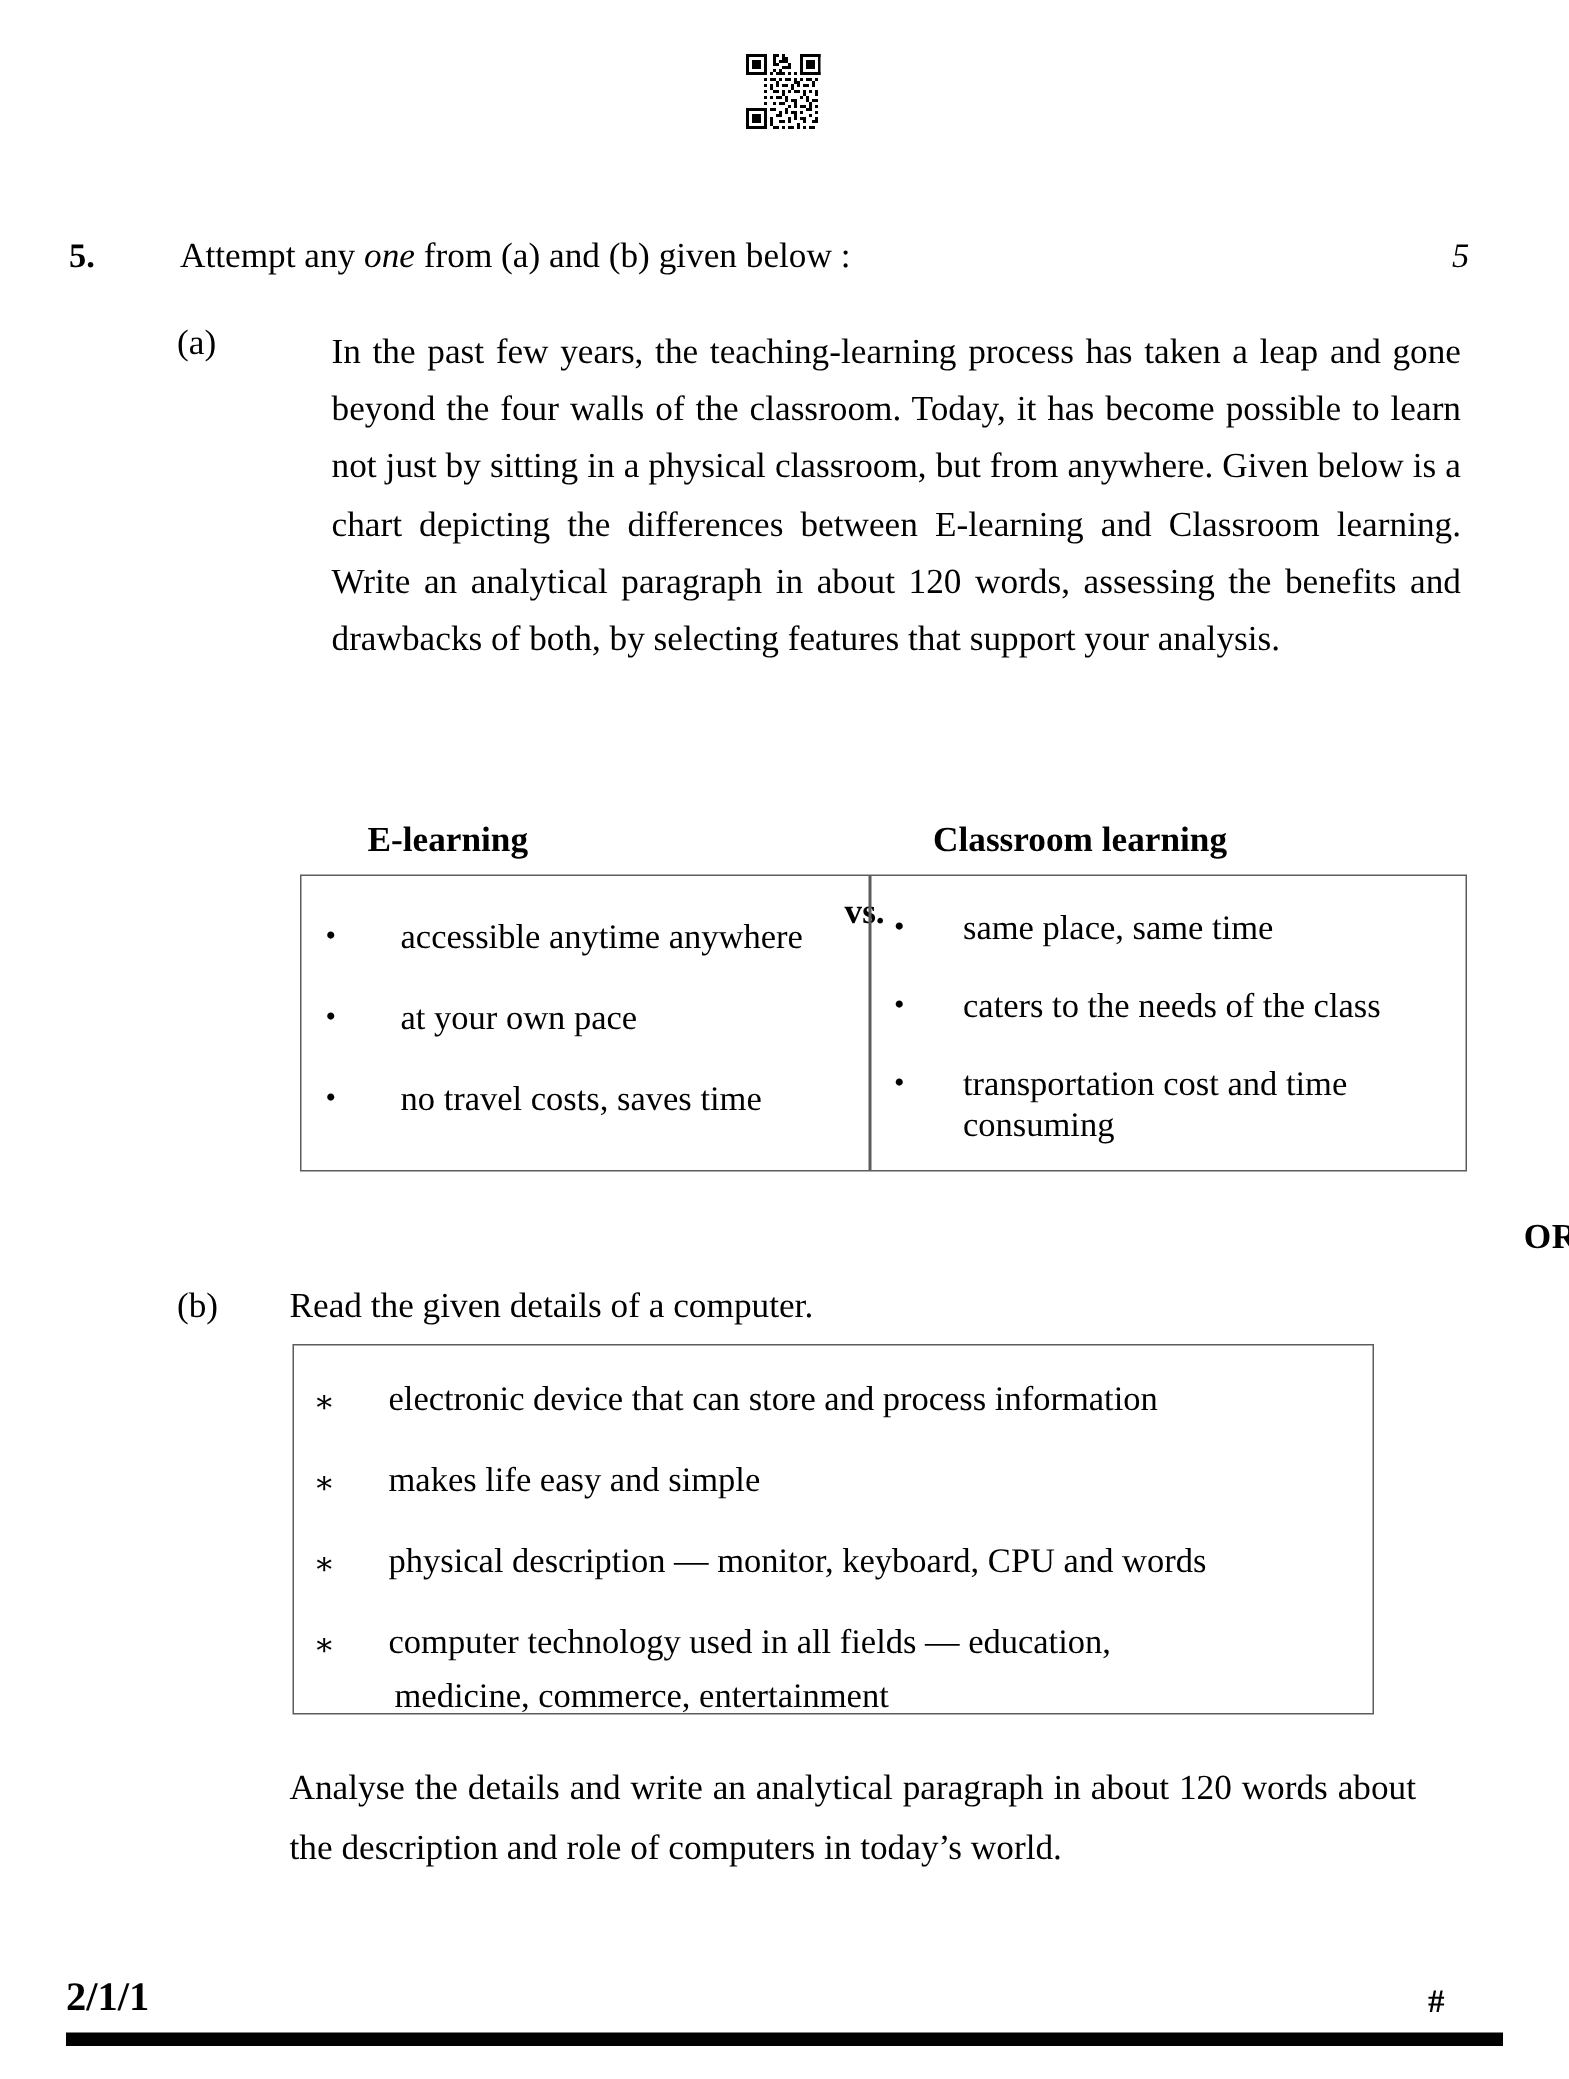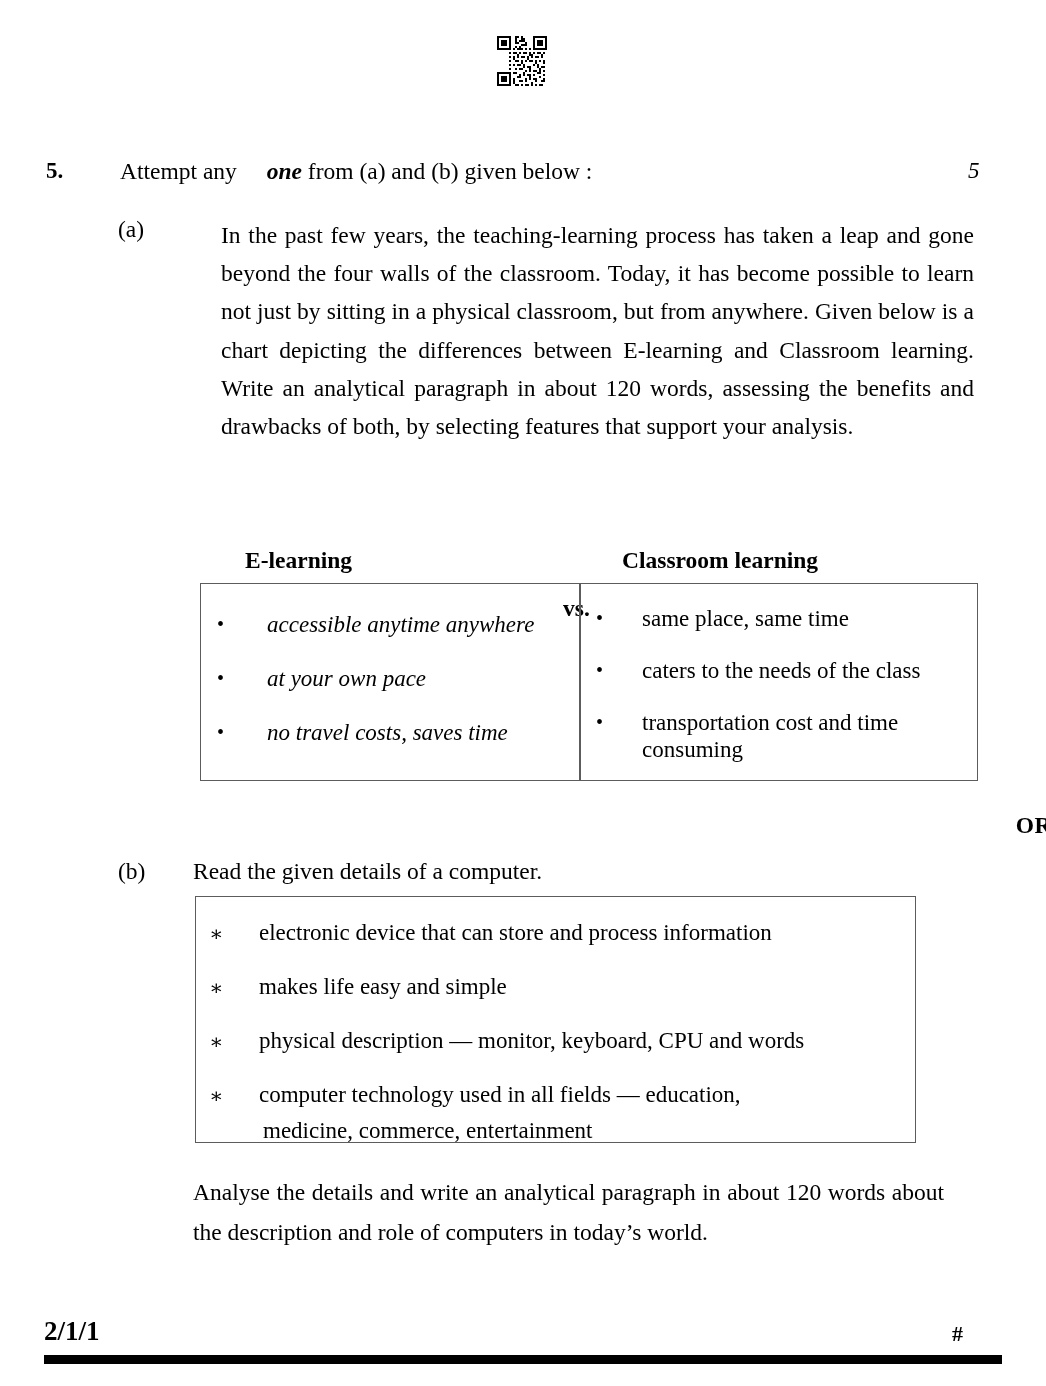--- a/index.html
+++ b/index.html
@@ -34,21 +34,21 @@
     font-size: 23px;
     font-weight: bold;
   }
   .q-stem {
     position: absolute;
     left: 120px;
     top: 158px;
     font-size: 23.5px;
     white-space: nowrap;
   }
-  .q-stem i { font-weight: bold; font-style: italic; margin-left: 24px; }
+  .q-stem i { font-weight: normal; font-style: italic; }
   .marks {
     position: absolute;
     left: 968px;
     top: 158px;
     font-size: 23px;
     font-style: italic;
   }
 
   .part-label-a {
     position: absolute;
@@ -143,21 +143,21 @@
     left: 0;
     top: 0;
     font-size: 20px;
   }
   .blist li .txt { display: block; }
 
   .cmp-col.left .blist  { margin: 27px 0 0 16px; }
   .cmp-col.right .blist { margin: 21px 0 0 15px; }
   .cmp-col.left  .blist li { margin-bottom: 27px; }
   .cmp-col.right .blist li { margin-bottom: 25px; }
-  .cmp-col.left  .blist li .txt { padding-left: 50px; font-style: italic; }
+  .cmp-col.left  .blist li .txt { padding-left: 50px; }
   .cmp-col.right .blist li .txt { padding-left: 46px; }
 
   
   .or-text {
     position: absolute;
     left: 0;
     top: 812px;
     width: 1046px;
     text-align: right;
     font-size: 23.5px;

